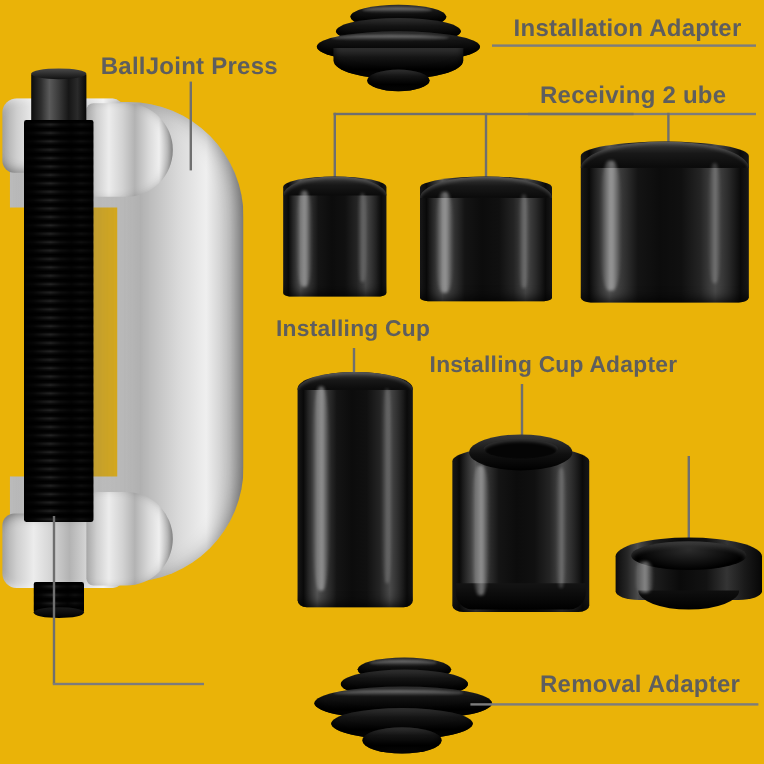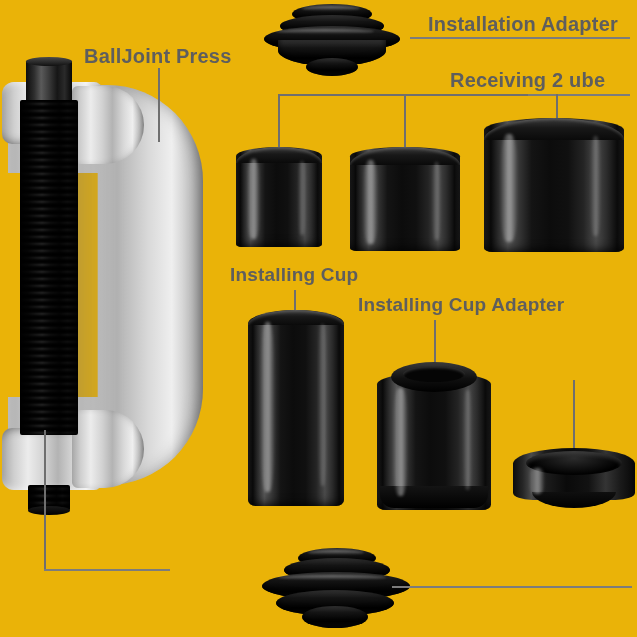--- a/index.html
+++ b/index.html
@@ -204,18 +204,19 @@
   <div class="part" style="left:262px;top:548px;width:148px;height:84px;">
     <div class="disc" style="left:36px;top:0px;width:78px;height:20px;"></div>
     <div class="disc-hl" style="left:46px;top:2px;width:56px;height:5px;"></div>
     <div class="disc" style="left:22px;top:10px;width:106px;height:24px;"></div>
     <div class="disc" style="left:0px;top:24px;width:148px;height:28px;"></div>
     <div class="disc-hl" style="left:16px;top:27px;width:108px;height:5px;"></div>
     <div class="disc" style="left:14px;top:42px;width:118px;height:26px;"></div>
     <div class="disc" style="left:40px;top:58px;width:66px;height:22px;"></div>
   </div>
 
+  <div class="label" style="left:450px;top:561px;font-size:20px;">Removal Adapter</div>
   <div class="lbl-underline" style="left:392px;top:586px;width:240px;"></div>
 
   <div class="label" style="left:84px;top:46px;font-size:20px;">BallJoint Press</div>
   <div class="leader" style="left:158px;top:68px;height:74px;"></div>
 
 </div>
 
 </body></html>

